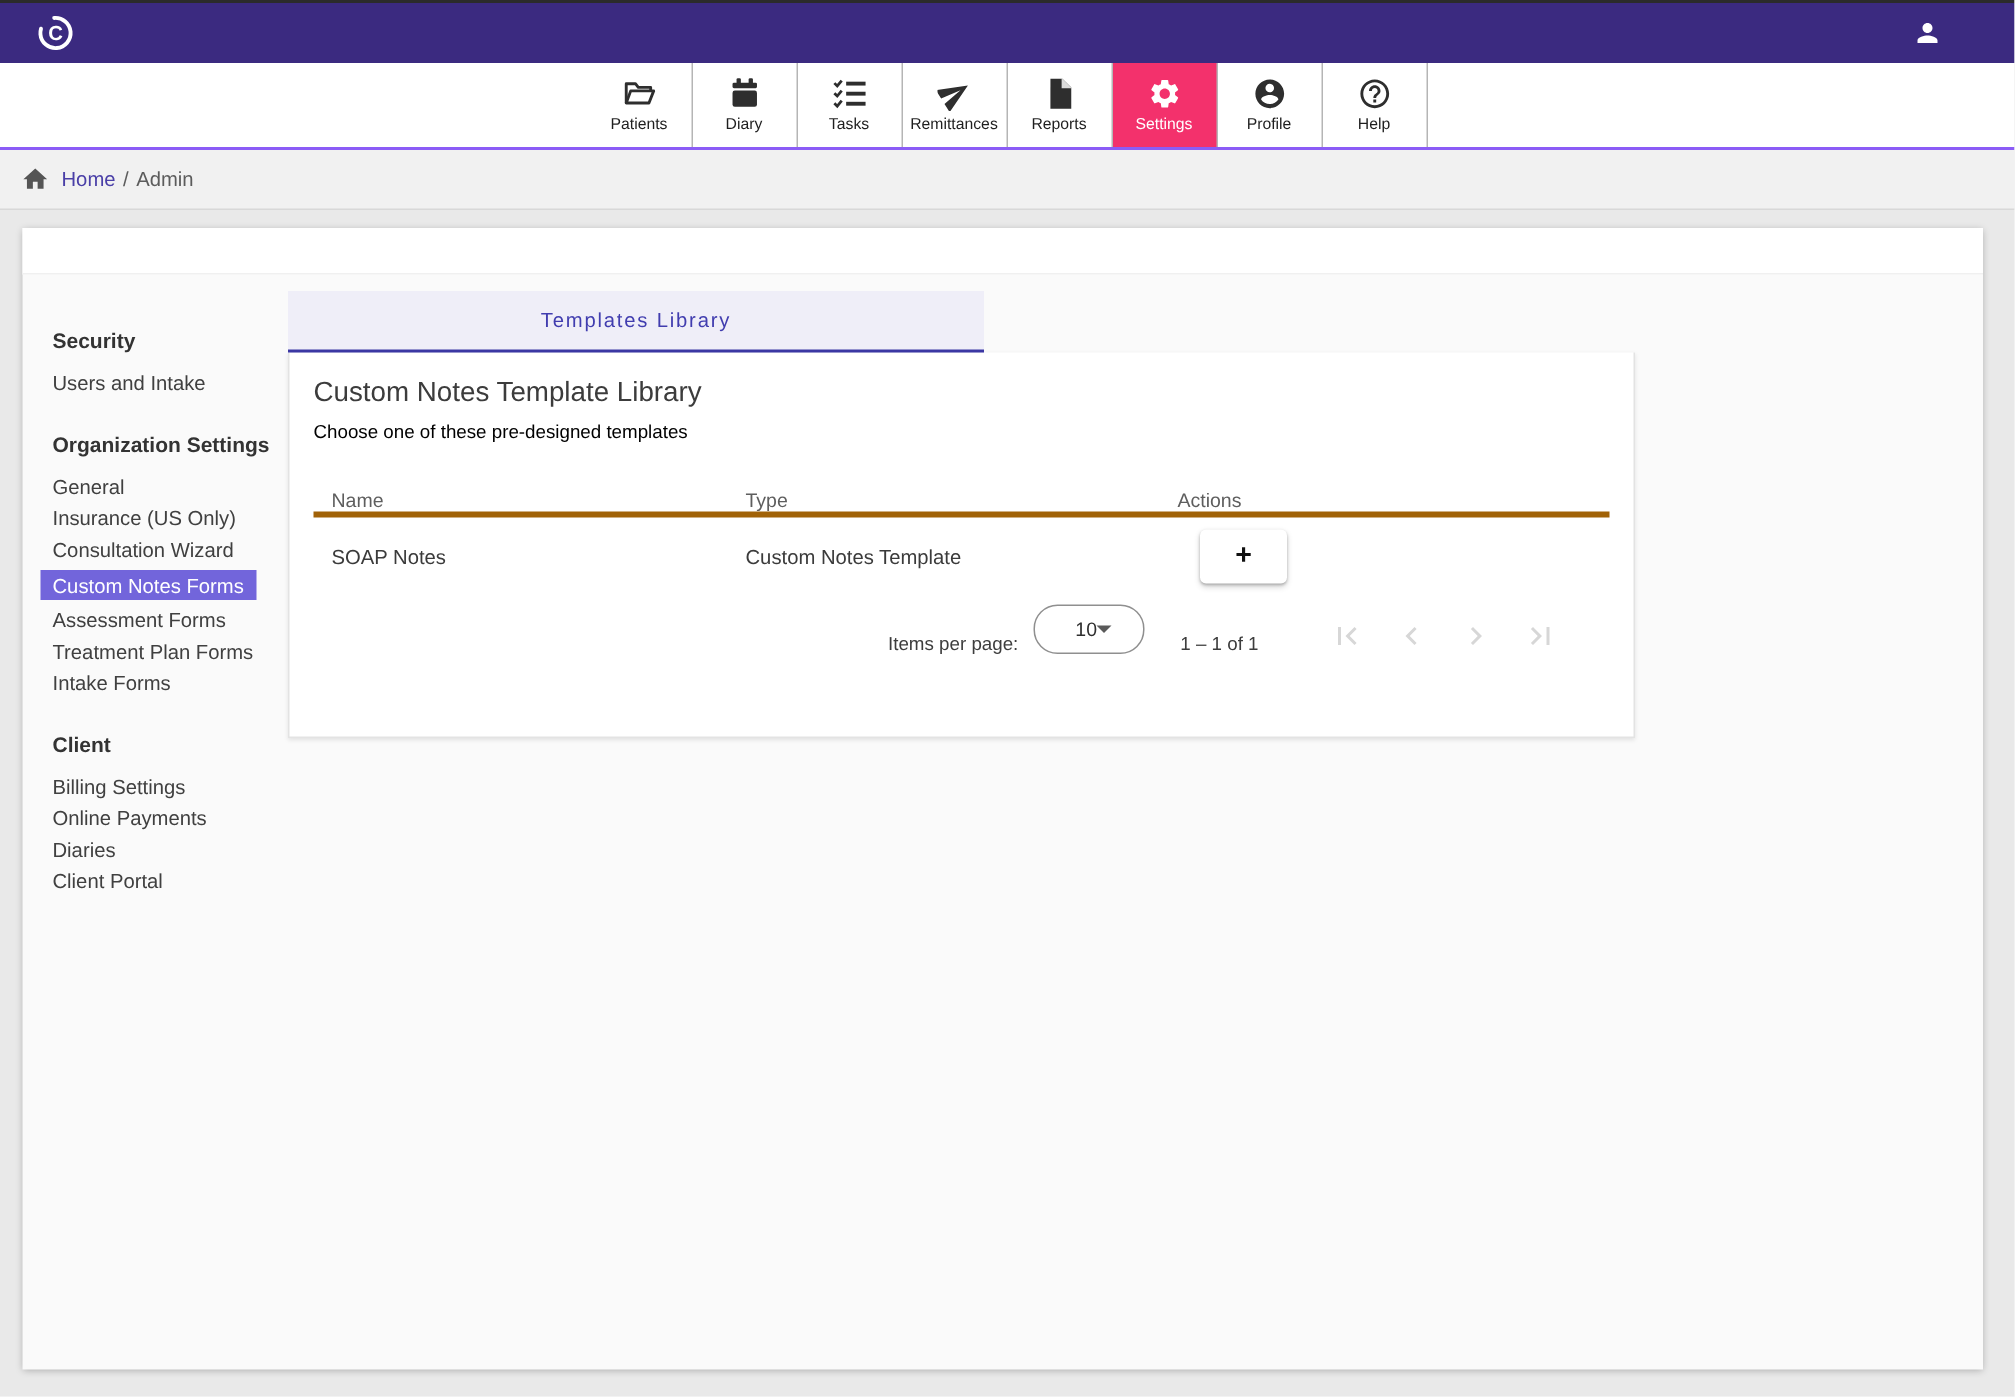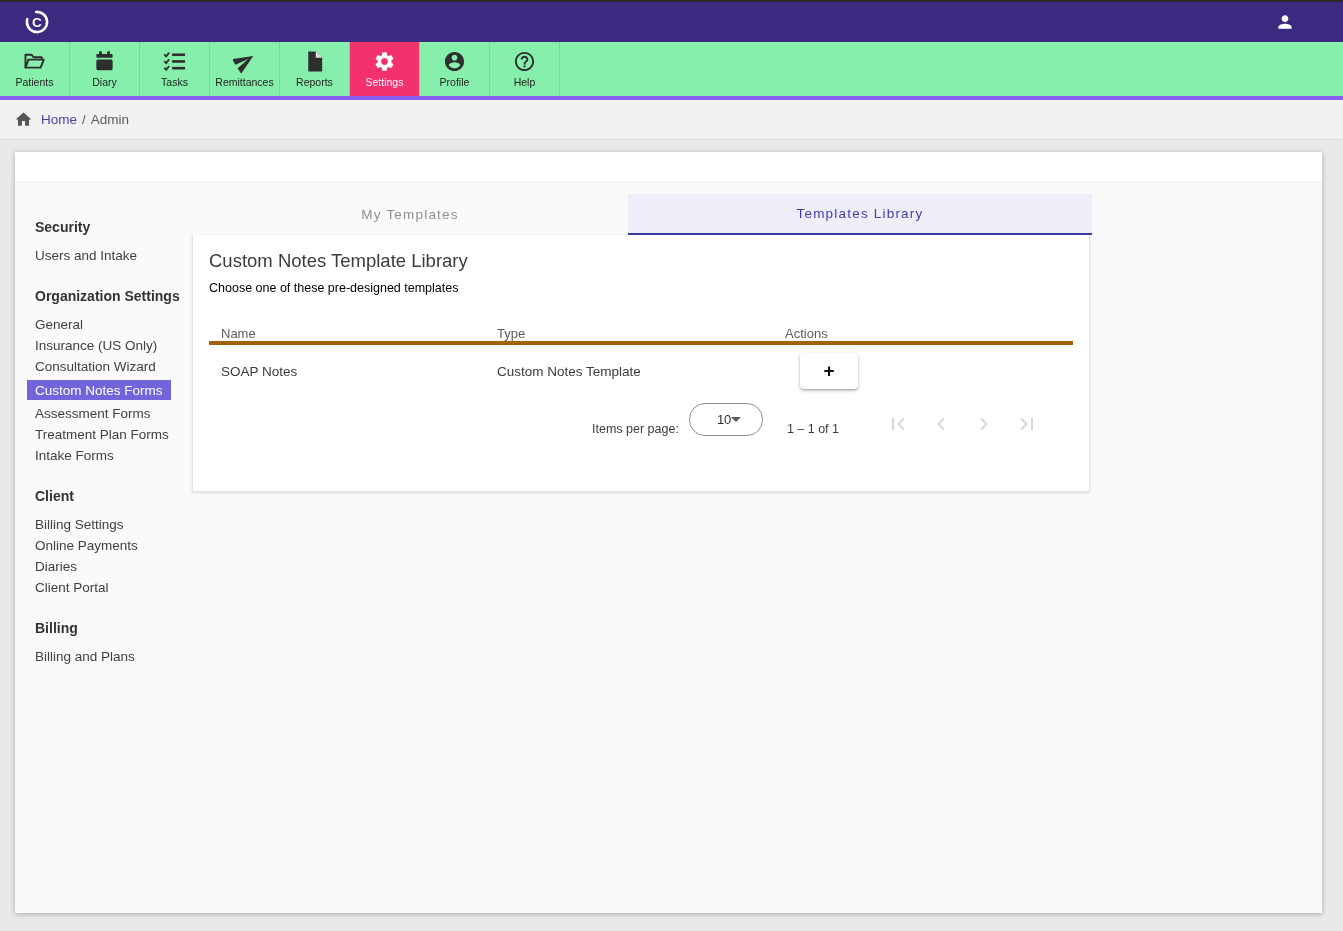--- a/index.html
+++ b/index.html
@@ -13,22 +13,23 @@
   
   .top-strip { height:2px; background:#2b2b2b; }
   .navbar {
     height:40px; background:#3b2a80;
     display:flex; align-items:center; justify-content:space-between;
   }
   .logo { margin-left:24px; display:flex; align-items:center; cursor:pointer; }
   .user-btn { margin-right:48px; display:flex; align-items:center; cursor:pointer; }
 
   .toolbar {
-    height:58px; background:#86efac; display:flex;
-    border-bottom:4px solid #8b5cf6;
+    height:58px; background:#ffffff; display:flex;
+    border-bottom:2px solid #8b5cf6;
+    justify-content:center;
   }
   .tb-item {
     width:70px; border-right:1px solid #b5b5b5;
     display:flex; flex-direction:column; align-items:center; justify-content:center;
     gap:3px; cursor:pointer;
   }
   .tb-item svg { width:23px; height:23px; fill:#2e2e2e; }
   .tb-item .stroked { fill:none; stroke:#2e2e2e; }
   .tb-label { font-size:10.5px; color:#1f1f1f; white-space:nowrap; }
   .tb-item.active { background:#f3316c; }
@@ -246,31 +247,26 @@
         </div>
 
         <div class="side-section">
           <div class="side-header">Client</div>
           <div class="side-item"><span>Billing Settings</span></div>
           <div class="side-item"><span>Online Payments</span></div>
           <div class="side-item"><span>Diaries</span></div>
           <div class="side-item"><span>Client Portal</span></div>
         </div>
 
-        <div class="side-section">
-          <div class="side-header">Billing</div>
-          <div class="side-item"><span>Billing and Plans</span></div>
-        </div>
 
       </aside>
 
       <div class="main-col">
 
         <div class="tabs">
-          <div class="tab tab-my">My Templates</div>
           <div class="tab tab-lib active">Templates Library</div>
         </div>
 
         <section class="card">
           <div class="card-title">Custom Notes Template Library</div>
           <div class="card-sub">Choose one of these pre-designed templates</div>
 
           <div class="tbl">
             <div class="thead">
               <div class="col-name">Name</div>

